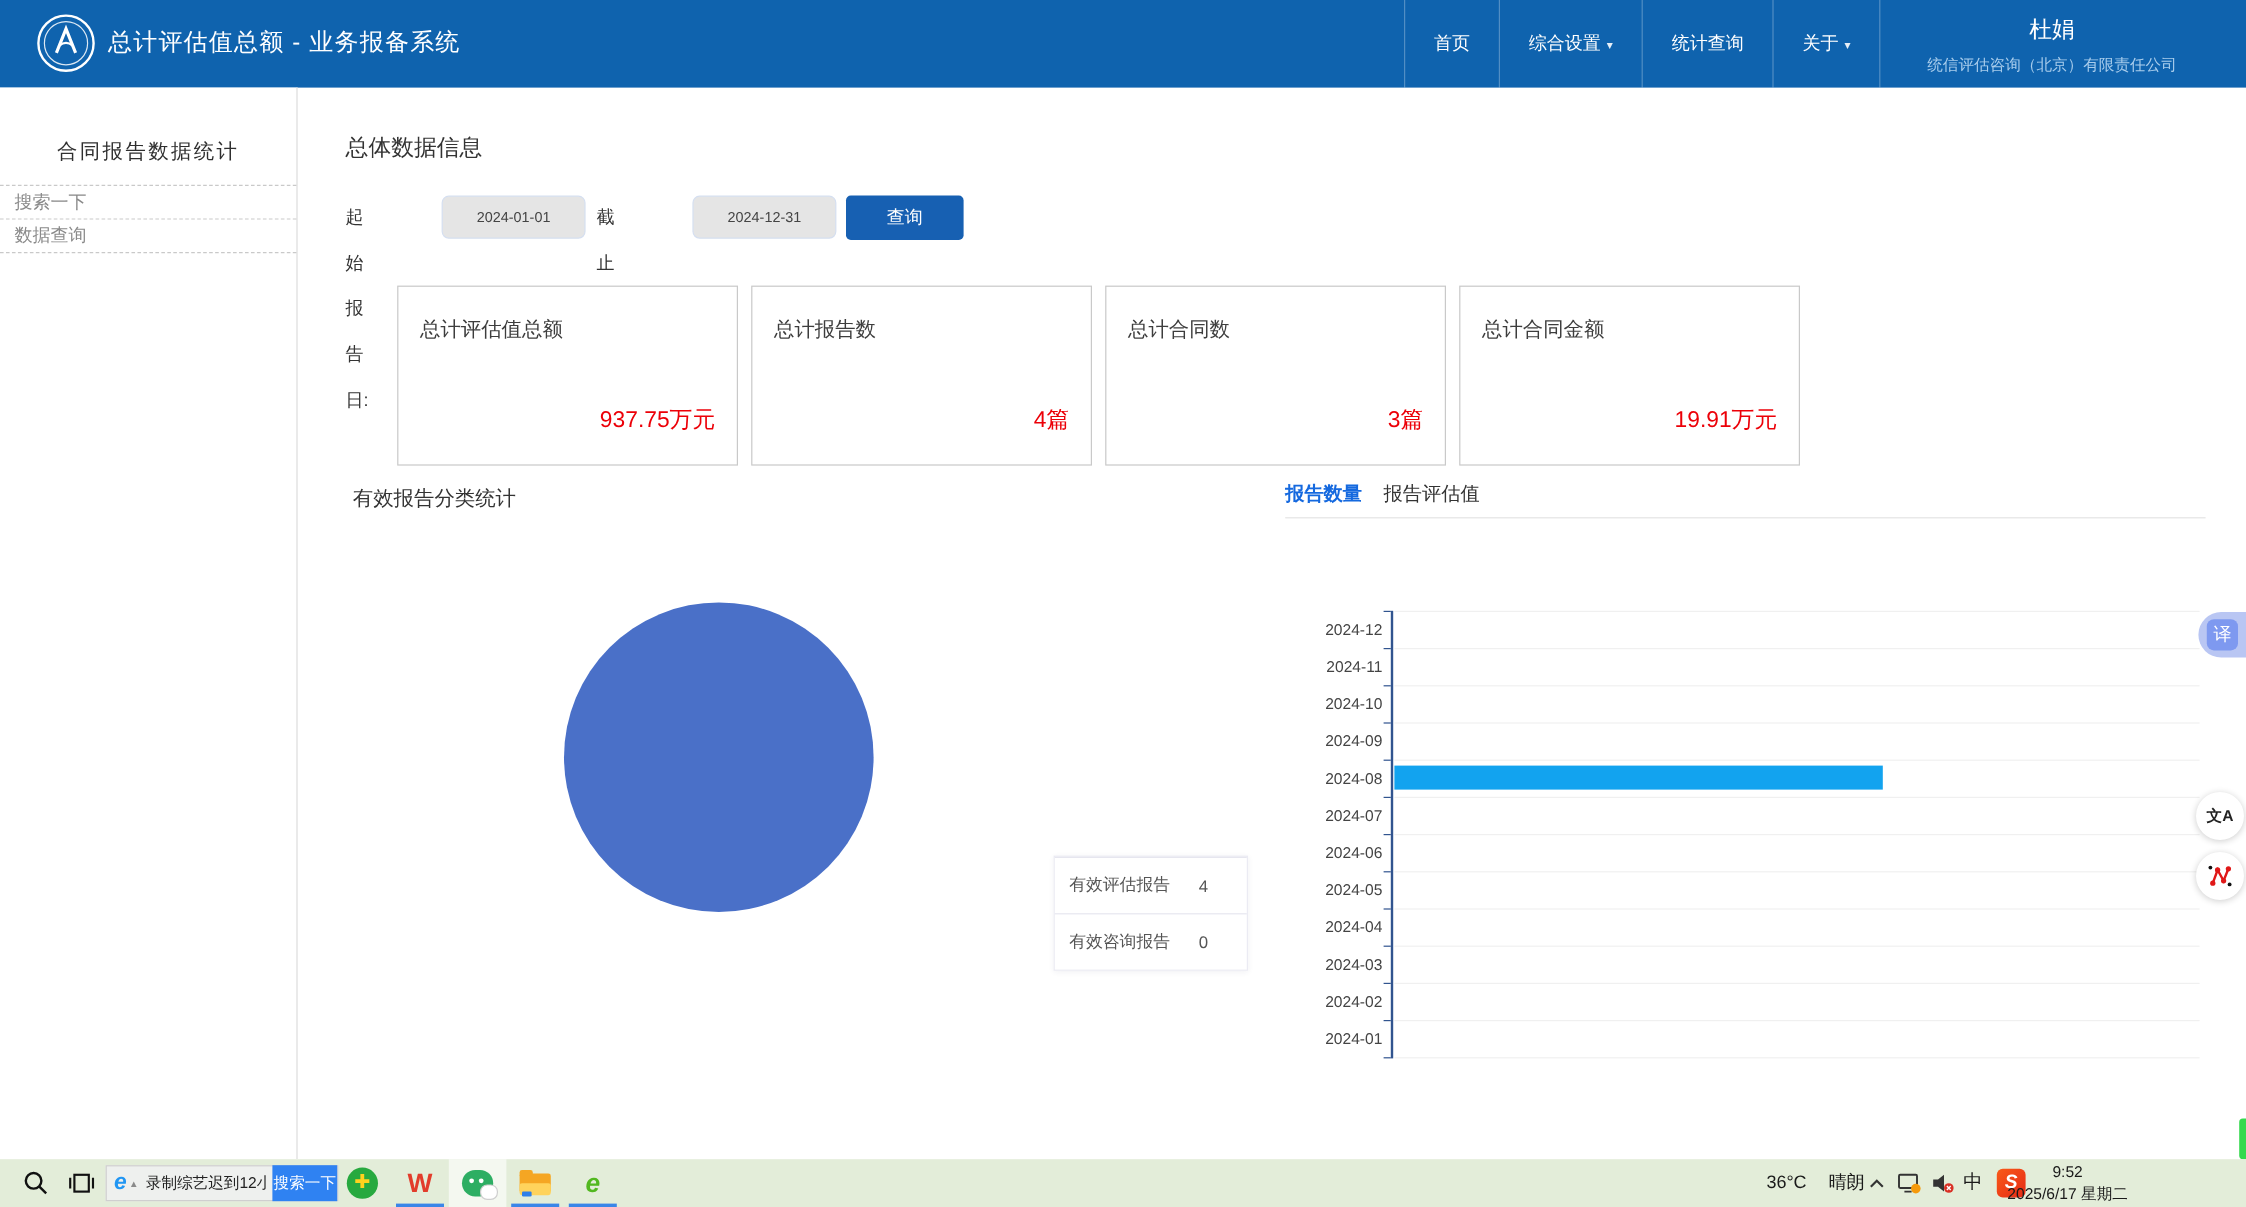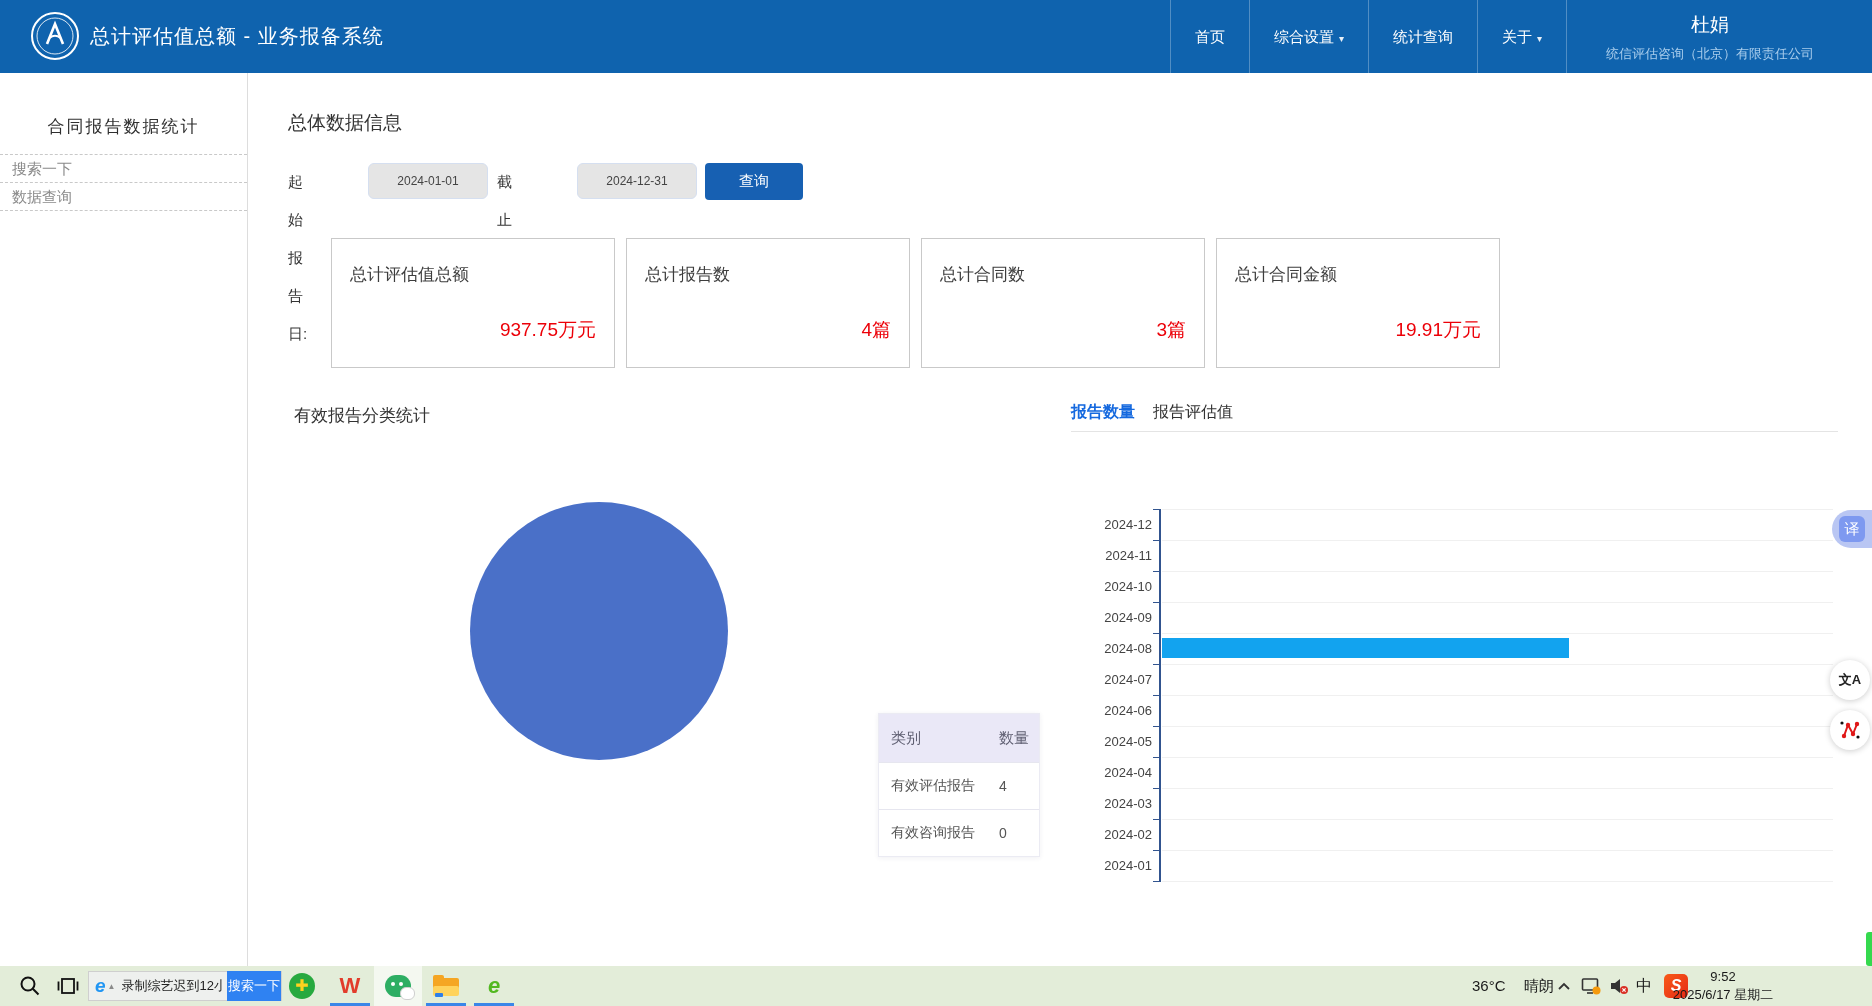--- a/index.html
+++ b/index.html
@@ -36,21 +36,21 @@
   .date-input{position:absolute;top:0;height:36px;width:120px;border:1px solid #d5dff0;
     border-radius:6px;text-align:center;font-size:12px;color:#444;box-sizing:border-box;
     font-family:inherit;background:#e5e5e5;}
   #start-label{left:0;} #start-input{left:80px;}
   #end-label{left:209px;} #end-input{left:289px;}
   .query-btn{position:absolute;left:417px;top:0;width:98px;height:37px;background:#1760b2;
     color:#fff;font-size:15px;border:none;border-radius:4px;cursor:pointer;font-family:inherit;}
 
   
   .cards-row{position:absolute;left:331px;top:238px;display:flex;gap:11px;}
-  .card{position:relative;width:284px;height:130px;border:1px solid #c9c9c9;background:#fff;
+  .card{position:relative;width:284px;height:150px;border:1px solid #c9c9c9;background:#fff;
     box-sizing:border-box;}
   .card-title{position:absolute;left:18px;top:24px;font-size:17px;color:#3d3d3d;}
   .card-value{position:absolute;right:18px;bottom:24px;font-size:19px;font-weight:normal;color:#ec0008;}
 
   
   #pie-title{left:294px;top:404px;font-size:17px;}
   .pie-circle{position:absolute;left:470px;top:502px;width:258px;height:258px;border-radius:50%;
     background:#4a70c8;}
   .cat-table{position:absolute;left:878px;top:713px;width:162px;background:#fff;
     border:1px solid #ebebf3;box-sizing:border-box;box-shadow:0 1px 5px rgba(40,40,90,.07);}
@@ -178,24 +178,20 @@
       </div>
       <div class="card">
         <div class="card-title">总计合同金额</div>
         <div class="card-value">19.91万元</div>
       </div>
     </div>
 
   <div class="sec-title" id="pie-title">有效报告分类统计</div>
   <div class="pie-circle"></div>
   <div class="cat-table">
-    <div class="cat-head">
-      <span class="c1">类别</span>
-      <span class="c2">数量</span>
-    </div>
     <div>
         <div class="cat-row">
           <span class="c1">有效评估报告</span>
           <span class="c2">4</span>
         </div>
         <div class="cat-row">
           <span class="c1">有效咨询报告</span>
           <span class="c2">0</span>
         </div>
       </div>

